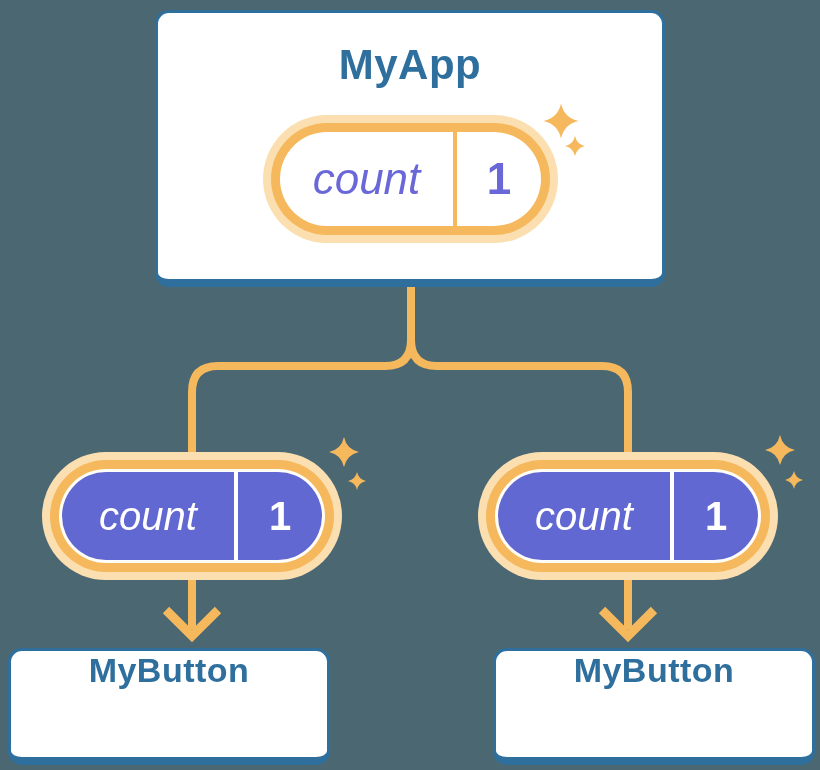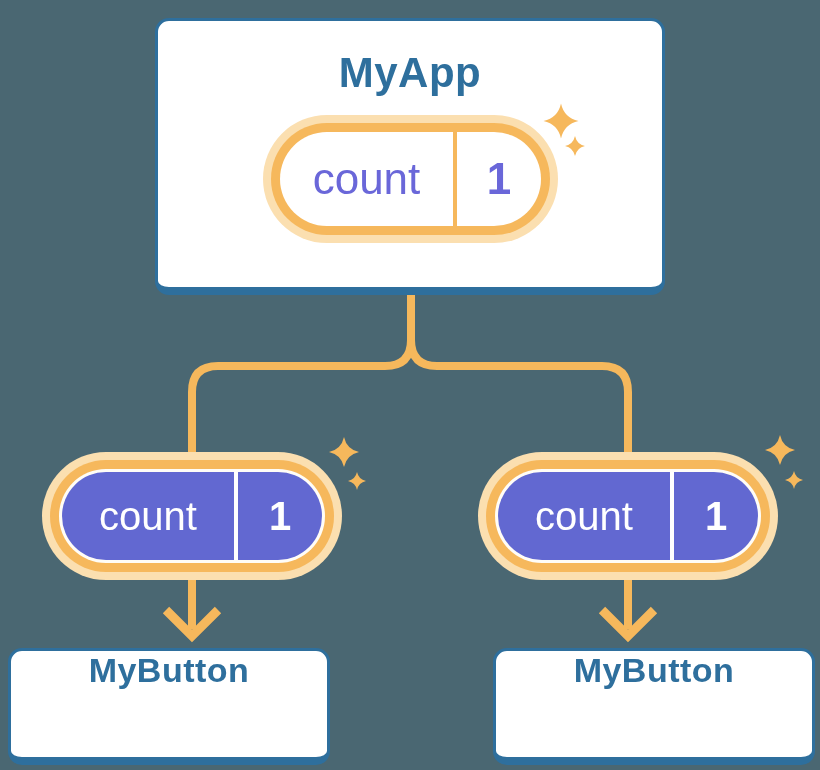--- a/index.html
+++ b/index.html
@@ -48,21 +48,21 @@
   .sparkle { fill: var(--orange); }
 
   .card {
     position: absolute;
     z-index: 2;
     background: var(--card-bg);
     border: 3px solid var(--blue-border);
     border-bottom-width: 8px;
     border-radius: 14px;
   }
-  #root-card { left: 155px; top: 18px; width: 510px; height: 277px; }
+  #root-card { left: 155px; top: 10px; width: 510px; height: 277px; }
   #button-card-left  { left: 8px;   top: 648px; width: 322px; height: 117px; }
   #button-card-right { left: 493px; top: 648px; width: 322px; height: 117px; }
 
   .root-title {
     padding-top: 28px;
     text-align: center;
     font-size: 42px;
     font-weight: 700;
     letter-spacing: 0.5px;
     color: var(--blue-text);
@@ -117,20 +117,21 @@
     border-radius: 999px;
     display: flex;
     align-items: stretch;
     overflow: hidden;
   }
   .pill-label-cell {
     flex: 1;
     display: flex;
     align-items: center;
     justify-content: center;
+    font-style: italic;
   }
   .pill-value-cell {
     width: 84px;
     display: flex;
     align-items: center;
     justify-content: center;
   }
   .outline-pill-text { color: var(--purple-text); font-size: 44px; }
   .filled-pill-text  { color: var(--white-text);  font-size: 40px; }
   .pill-value { font-weight: 700; }

